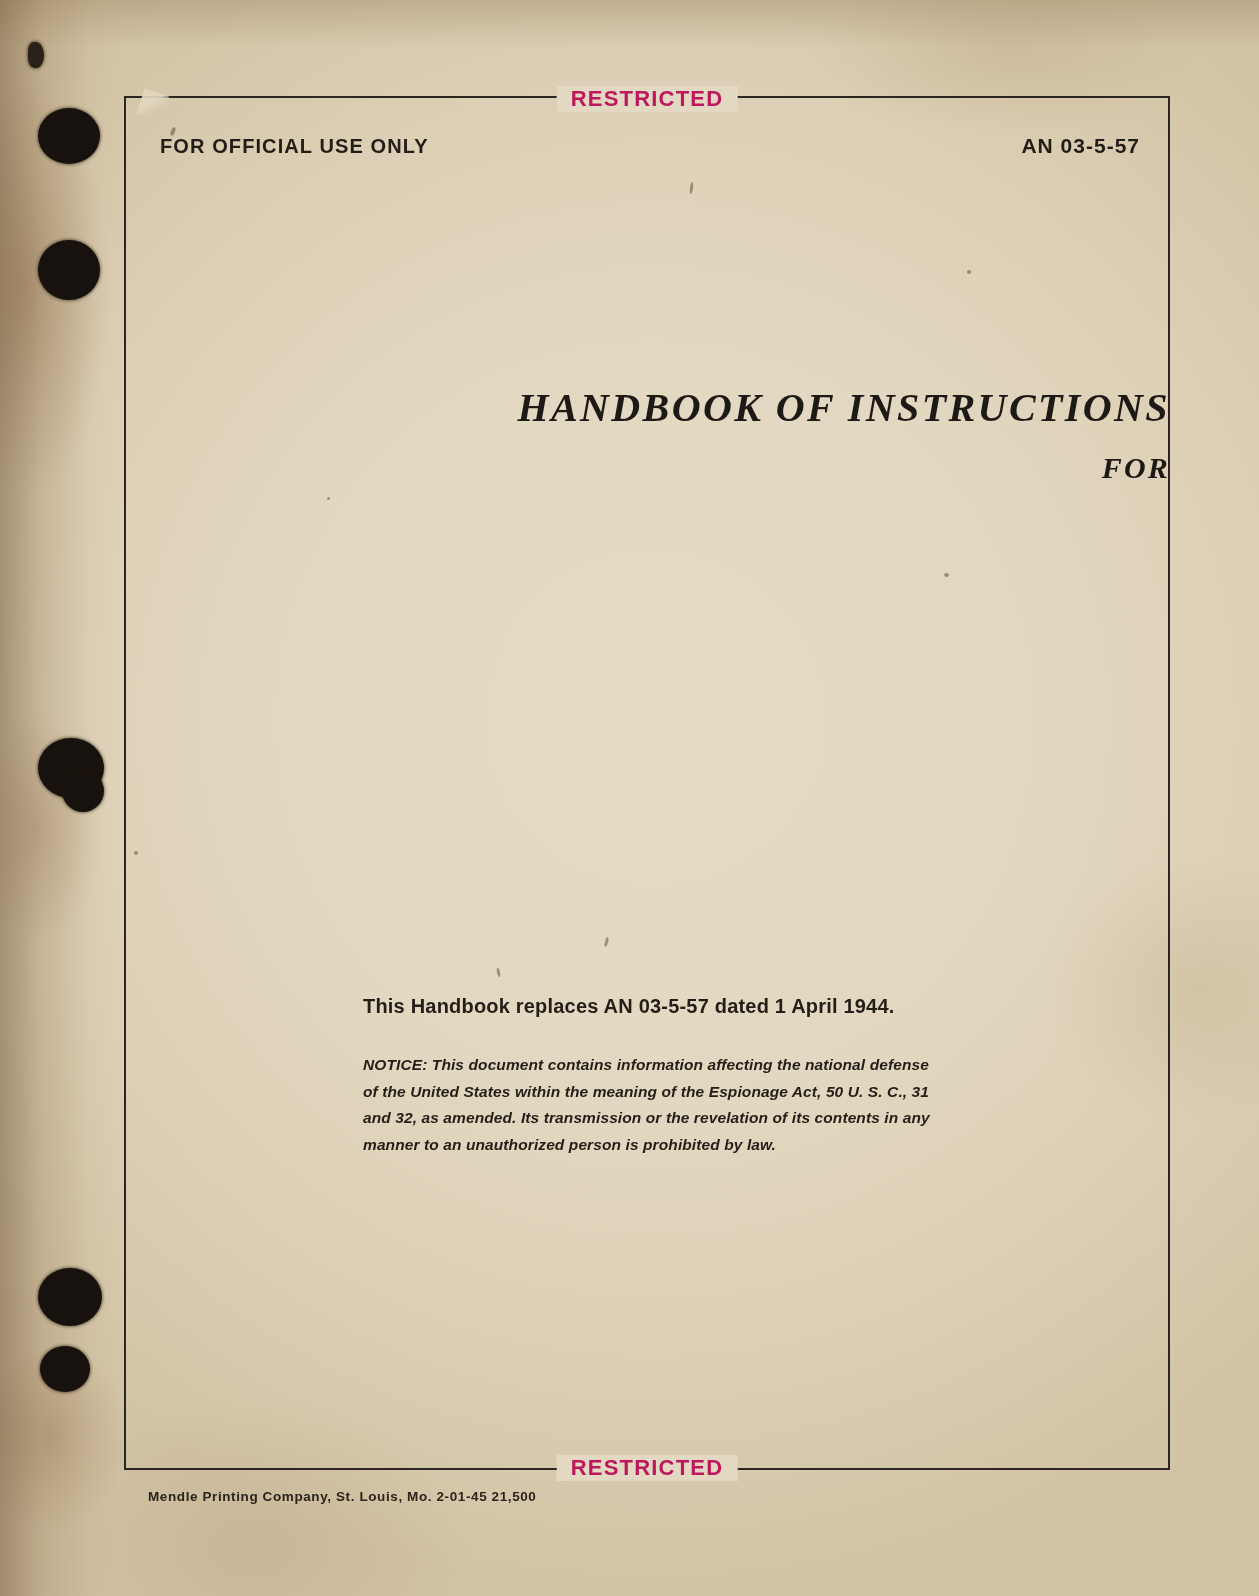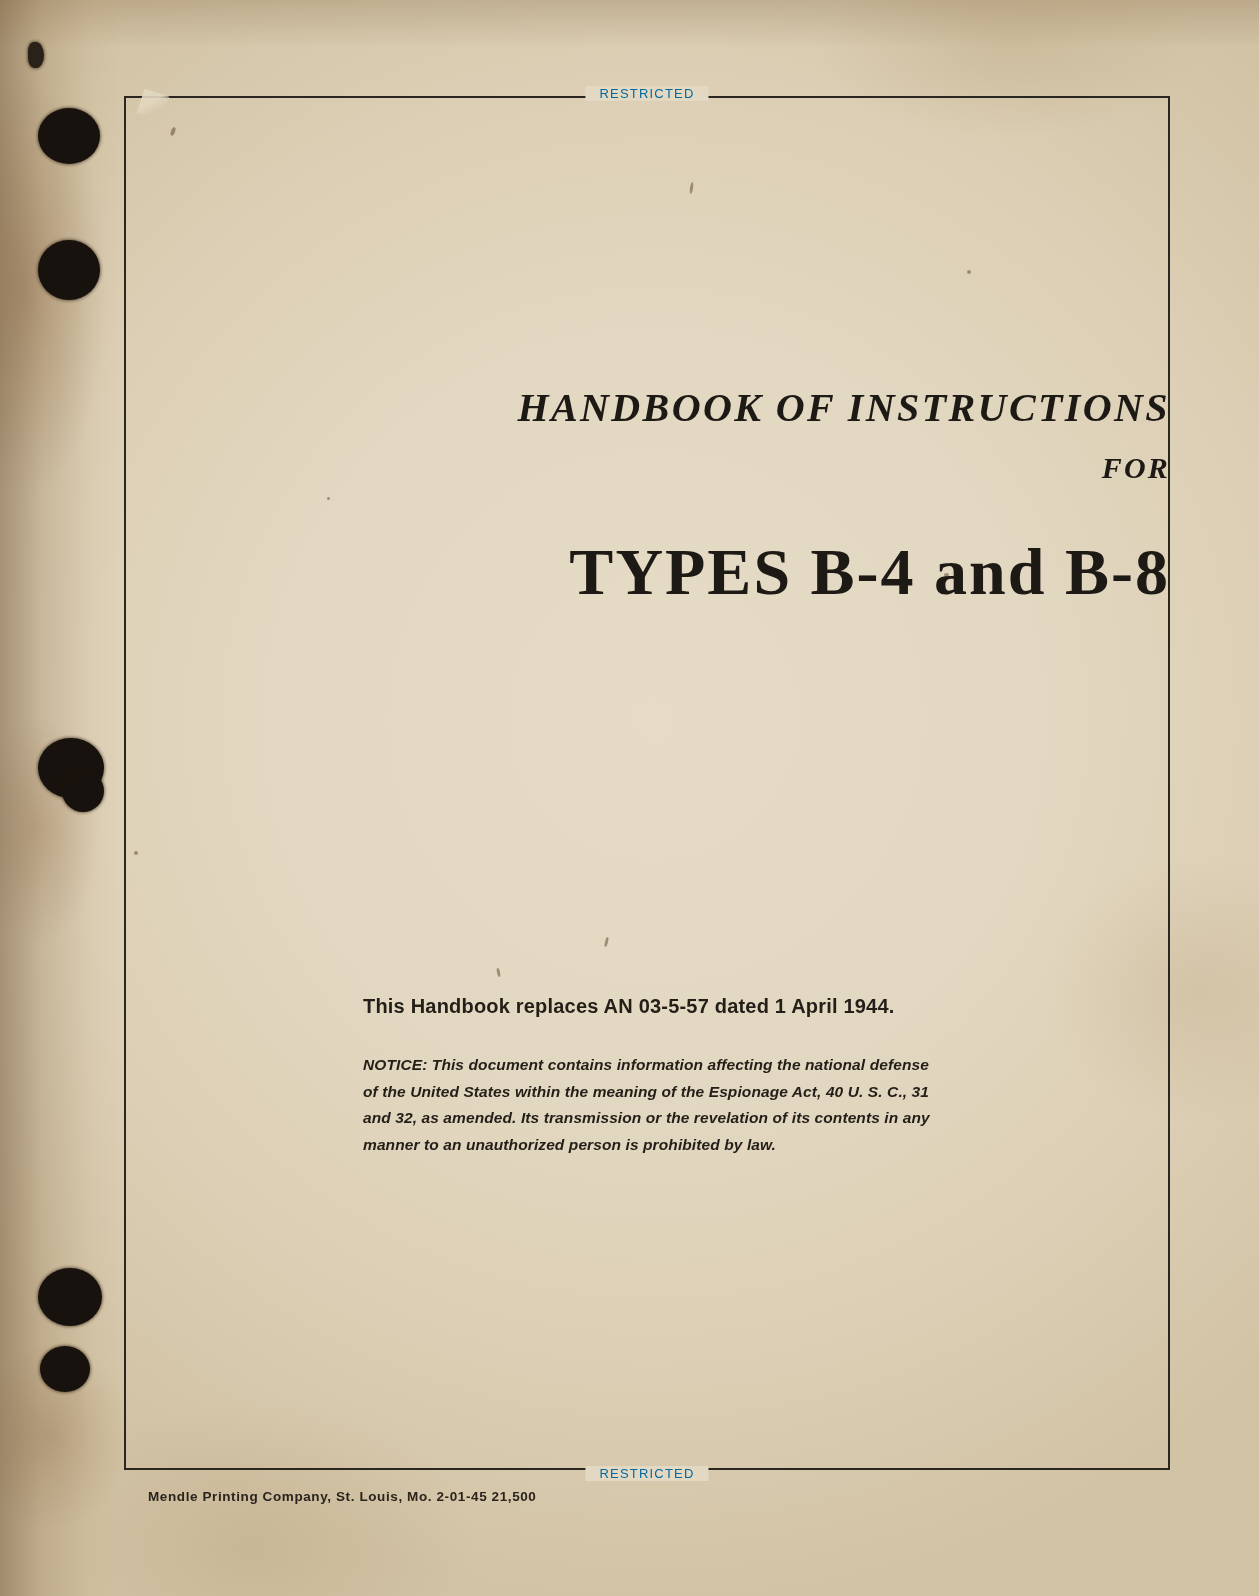--- a/index.html
+++ b/index.html
@@ -70,24 +70,24 @@
     left: 124px;
     top: 96px;
     width: 1046px;
     height: 1374px;
     border: 2px solid #2b2620;
     box-sizing: border-box;
   }
   .frame-label {
     position: absolute;
     background: #e3d8c2;
-    font-weight: normal;
+    font-weight: bold;
     letter-spacing: 1.2px;
-    color: #0369a1;
-    font-size: 13px;
+    color: #be185d;
+    font-size: 22px;
     padding: 0 14px;
   }
   .frame-label.top {
     left: 50%;
     transform: translateX(-50%);
     top: -12px;
   }
   .frame-label.bottom {
     left: 50%;
     transform: translateX(-50%);
@@ -245,26 +245,29 @@
   <div class="speck" style="left:497px;top:968px;width:3px;height:9px;transform:rotate(-12deg);"></div>
   <div class="speck" style="left:134px;top:851px;width:4px;height:4px;"></div>
   <div class="speck" style="left:171px;top:127px;width:4px;height:9px;transform:rotate(20deg);"></div>
 
   <div class="frame">
     <span class="frame-label top">RESTRICTED</span>
     <span class="frame-label bottom">RESTRICTED</span>
   </div>
   <div class="corner-nick"></div>
 
+  <div class="hdr">
+    <div class="hdr-left">FOR OFFICIAL USE ONLY</div>
+    <div class="hdr-right">AN 03-5-57</div>
+  </div>
 
   <div class="titles">
     <div class="t-line1">HANDBOOK OF INSTRUCTIONS</div>
     <div class="t-for">FOR</div>
-    <div class="t-big">TYPES B-4 and B-8</div>
   </div>
 
   <div class="notes">
     <div class="replace-line">This Handbook replaces AN 03-5-57 dated 1 April 1944.</div>
-    <div class="notice-note">NOTICE: This document contains information affecting the national defense of the United States within the meaning of the Espionage Act, 40 U. S. C., 31 and 32, as amended. Its transmission or the revelation of its contents in any manner to an unauthorized person is prohibited by law.</div>
+    <div class="notice-note">NOTICE: This document contains information affecting the national defense of the United States within the meaning of the Espionage Act, 50 U. S. C., 31 and 32, as amended. Its transmission or the revelation of its contents in any manner to an unauthorized person is prohibited by law.</div>
   </div>
 
   <div class="footer-left">Mendle Printing Company, St. Louis, Mo.   2-01-45   21,500</div>
 </div>
 
 </body></html>

